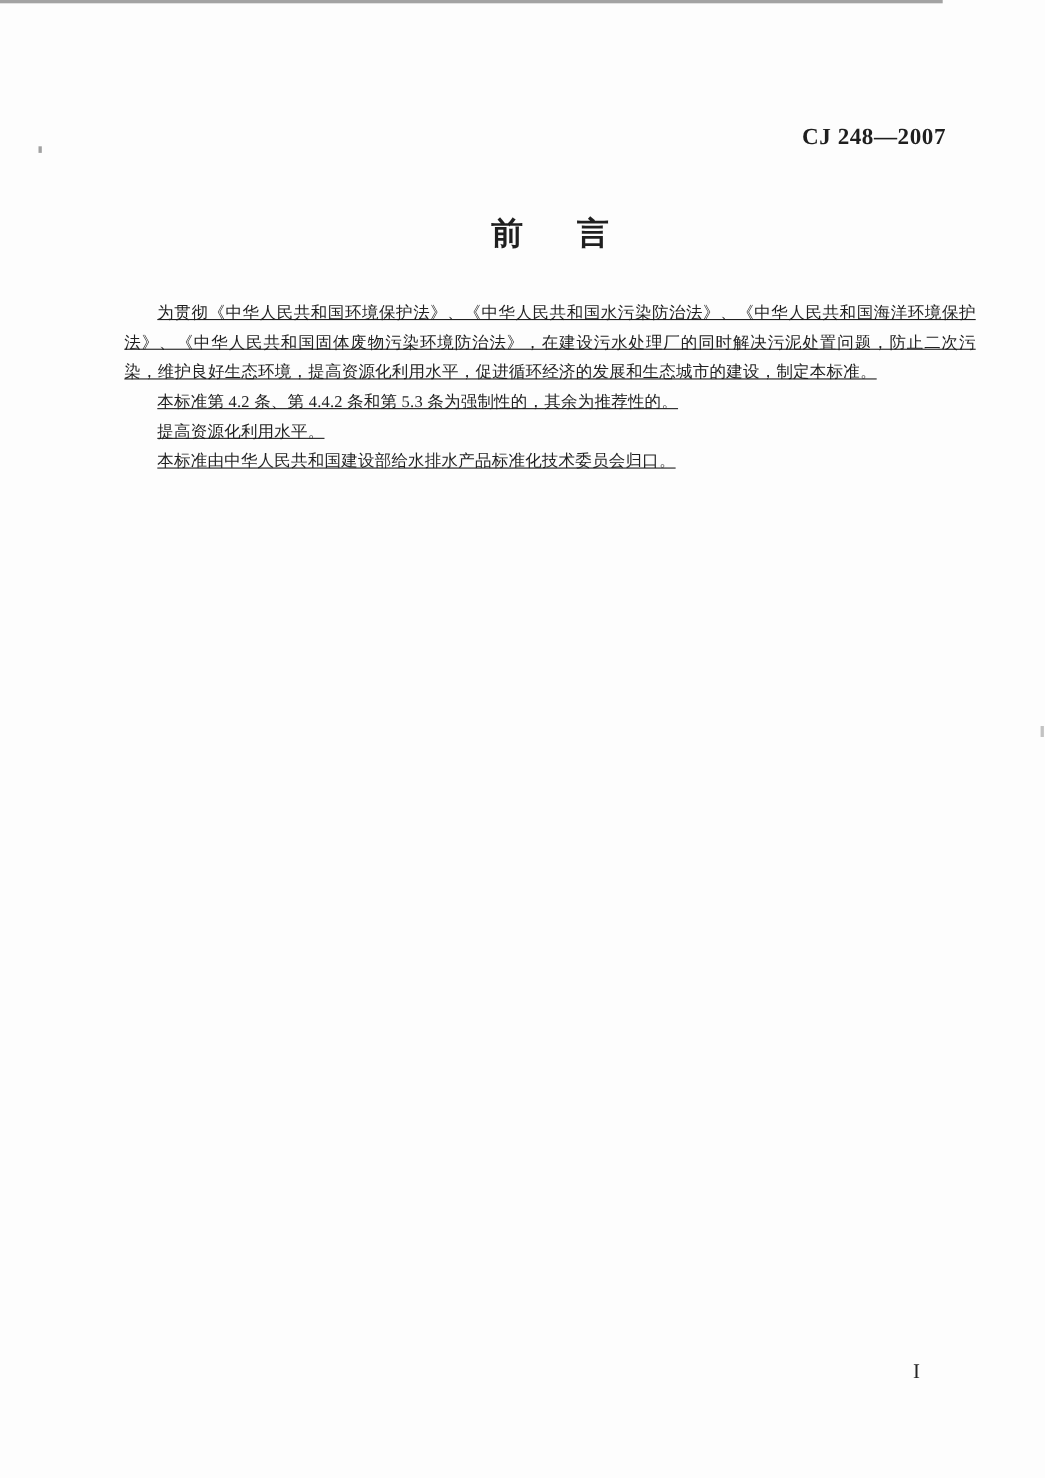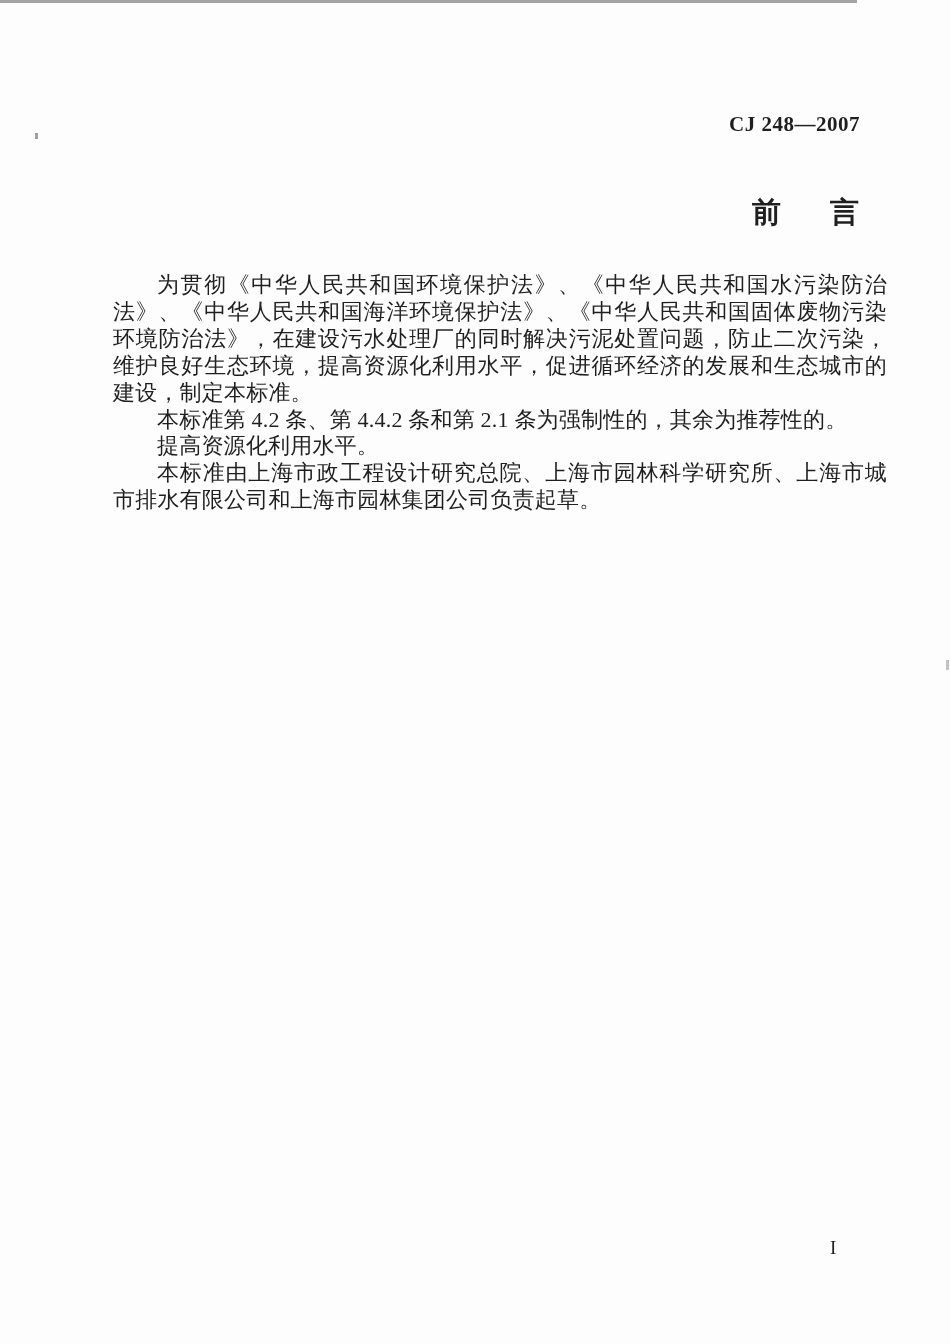--- a/index.html
+++ b/index.html
@@ -36,39 +36,40 @@
     right: 90px;
     font-size: 21px;
     font-weight: bold;
     letter-spacing: 0.5px;
     font-family: "Liberation Serif", "DejaVu Serif", serif;
     white-space: nowrap;
   }
   .foreword-title {
     position: absolute;
     top: 193px;
-    left: 95px;
+    left: 113px;
     width: 774px;
-    text-align: right;
+    text-align: center;
     font-family: "Liberation Sans", "DejaVu Sans", sans-serif;
     font-weight: bold;
     font-size: 29px;
     letter-spacing: 10px;
     text-indent: 10px;
     white-space: nowrap;
   }
   .foreword-body {
     position: absolute;
     top: 272px;
     left: 113px;
     width: 774px;
-    font-size: 22px;
+    font-size: 15px;
     line-height: 26.9px;
     letter-spacing: 0.2px;
     text-align: justify;
+    text-decoration: underline;
   }
   .foreword-body p {
     margin: 0;
     padding: 0;
     text-indent: 2em;
   }
   .page-number {
     position: absolute;
     top: 1237px;
     left: 830px;
@@ -85,20 +86,20 @@
   <div class="scan-edge-top"></div>
   <div class="scan-speck speck-1"></div>
   <div class="scan-speck speck-2"></div>
 
   <div class="doc-number">CJ 248—2007</div>
 
   <div class="foreword-title">前　言</div>
 
   <div class="foreword-body">
     <p>为贯彻《中华人民共和国环境保护法》、《中华人民共和国水污染防治法》、《中华人民共和国海洋环境保护法》、《中华人民共和国固体废物污染环境防治法》，在建设污水处理厂的同时解决污泥处置问题，防止二次污染，维护良好生态环境，提高资源化利用水平，促进循环经济的发展和生态城市的建设，制定本标准。</p>
-    <p>本标准第 4.2 条、第 4.4.2 条和第 2.1 条为强制性的，其余为推荐性的。</p>
+    <p>本标准第 4.2 条、第 4.4.2 条和第 5.3 条为强制性的，其余为推荐性的。</p>
     <p>提高资源化利用水平。</p>
-    <p>本标准由上海市政工程设计研究总院、上海市园林科学研究所、上海市城市排水有限公司和上海市园林集团公司负责起草。</p>
+    <p>本标准由中华人民共和国建设部给水排水产品标准化技术委员会归口。</p>
   </div>
 
   <div class="page-number">I</div>
 
 </div>
 
 </body></html>

